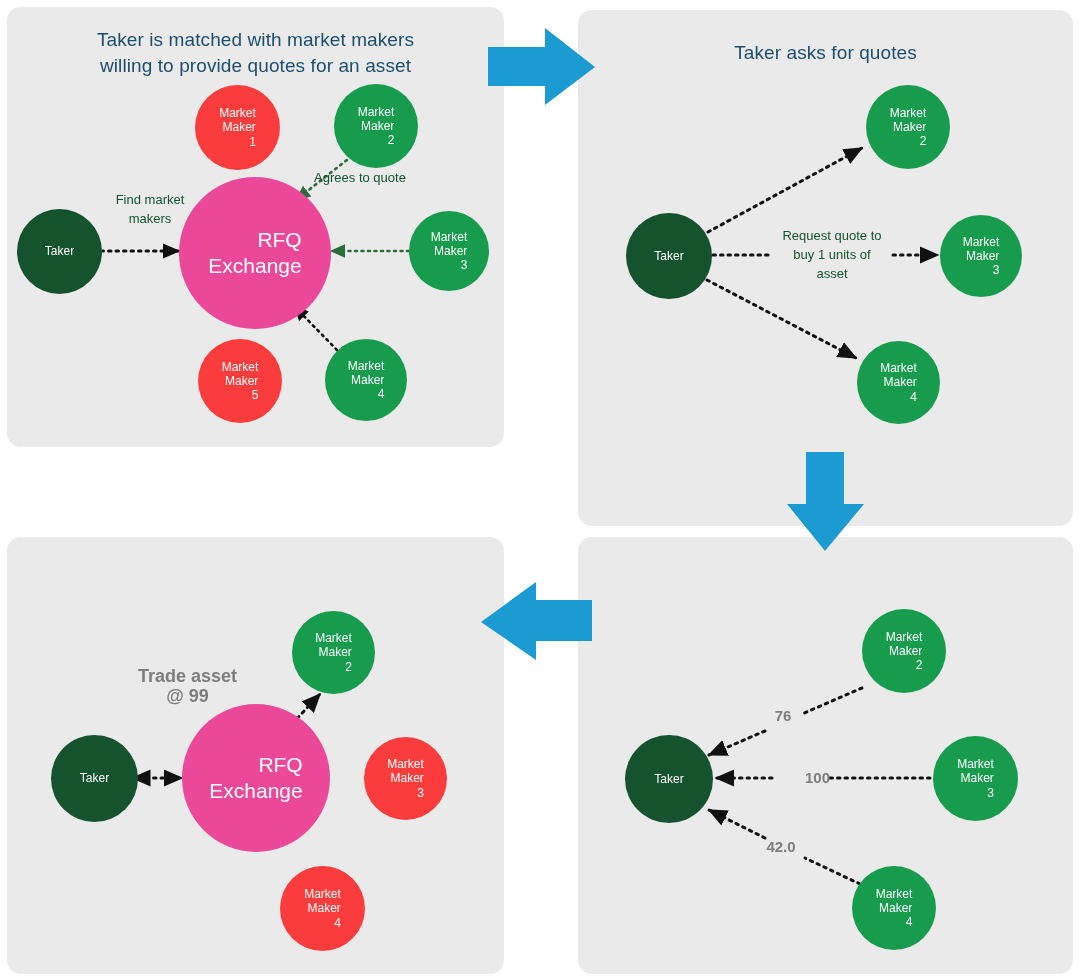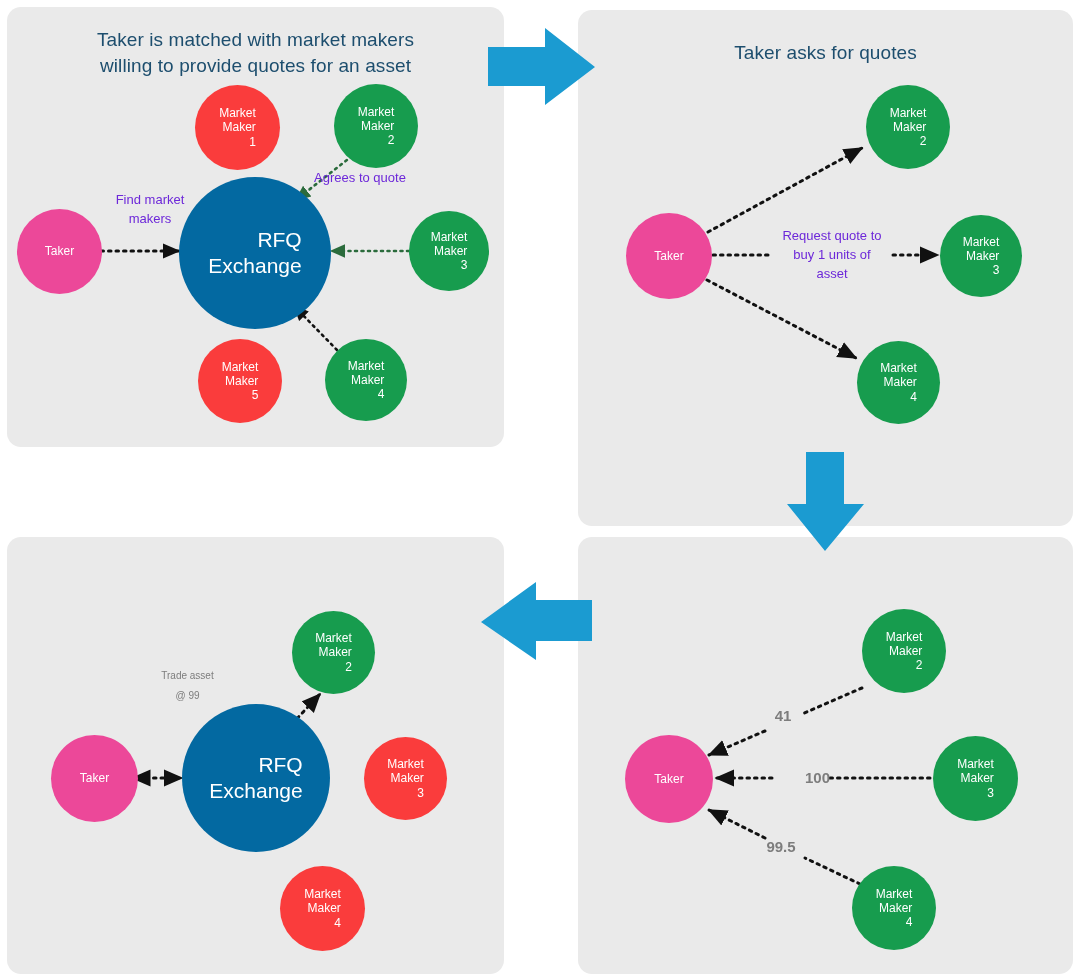--- a/index.html
+++ b/index.html
@@ -41,53 +41,53 @@
     display: flex;
     align-items: center;
     justify-content: center;
     text-align: right;
     color: #ffffff;
     box-sizing: border-box;
     line-height: 1.18;
     white-space: pre-line;
   }
   .node.taker {
+    background: #14532d;
+    font-size: 12px;
+  }
+  .node.exchange {
     background: #ec4899;
-    font-size: 12px;
-  }
-  .node.exchange {
-    background: #0369a1;
     font-size: 21px;
     line-height: 1.22;
   }
   .node.mm-green {
     background: #179c4e;
     font-size: 12px;
   }
   .node.mm-red {
     background: #fa3c3c;
     font-size: 12px;
   }
   .edge-label {
     position: absolute;
-    color: #6d28d9;
+    color: #14532d;
     font-size: 13px;
     line-height: 19px;
     text-align: center;
     white-space: pre-line;
   }
   .edge-label.num {
     color: #7d7d7d;
     font-weight: bold;
     font-size: 15px;
   }
   .edge-label.bold {
     color: #7d7d7d;
-    font-weight: normal;
-    font-size: 10px;
+    font-weight: bold;
+    font-size: 18px;
     line-height: 20px;
   }
   svg.edges {
     position: absolute;
     left: 0;
     top: 0;
     width: 1080px;
     height: 980px;
     pointer-events: none;
   }
@@ -245,23 +245,23 @@
   <div class="node mm-green" style="left:862px; top:609px; width:84px; height:84px;">Market
 Maker
 2</div>
   <div class="node mm-green" style="left:933px; top:736px; width:85px; height:85px;">Market
 Maker
 3</div>
   <div class="node mm-green" style="left:852px; top:866px; width:84px; height:84px;">Market
 Maker
 4</div>
 
-  <div class="edge-label num" style="left:753px; top:706px; width:60px;">41</div>
+  <div class="edge-label num" style="left:753px; top:706px; width:60px;">76</div>
   <div class="edge-label num" style="left:770px; top:768px; width:60px;text-align:right;">100</div>
-  <div class="edge-label num" style="left:746px; top:837px; width:70px;">99.5</div>
+  <div class="edge-label num" style="left:746px; top:837px; width:70px;">42.0</div>
 
   <div class="node taker" style="left:51px; top:735px; width:87px; height:87px;">Taker</div>
   <div class="node exchange" style="left:182px; top:704px; width:148px; height:148px;">RFQ
 Exchange</div>
   <div class="node mm-green" style="left:292px; top:611px; width:83px; height:83px;">Market
 Maker
 2</div>
   <div class="node mm-red" style="left:364px; top:737px; width:83px; height:83px;">Market
 Maker
 3</div>

